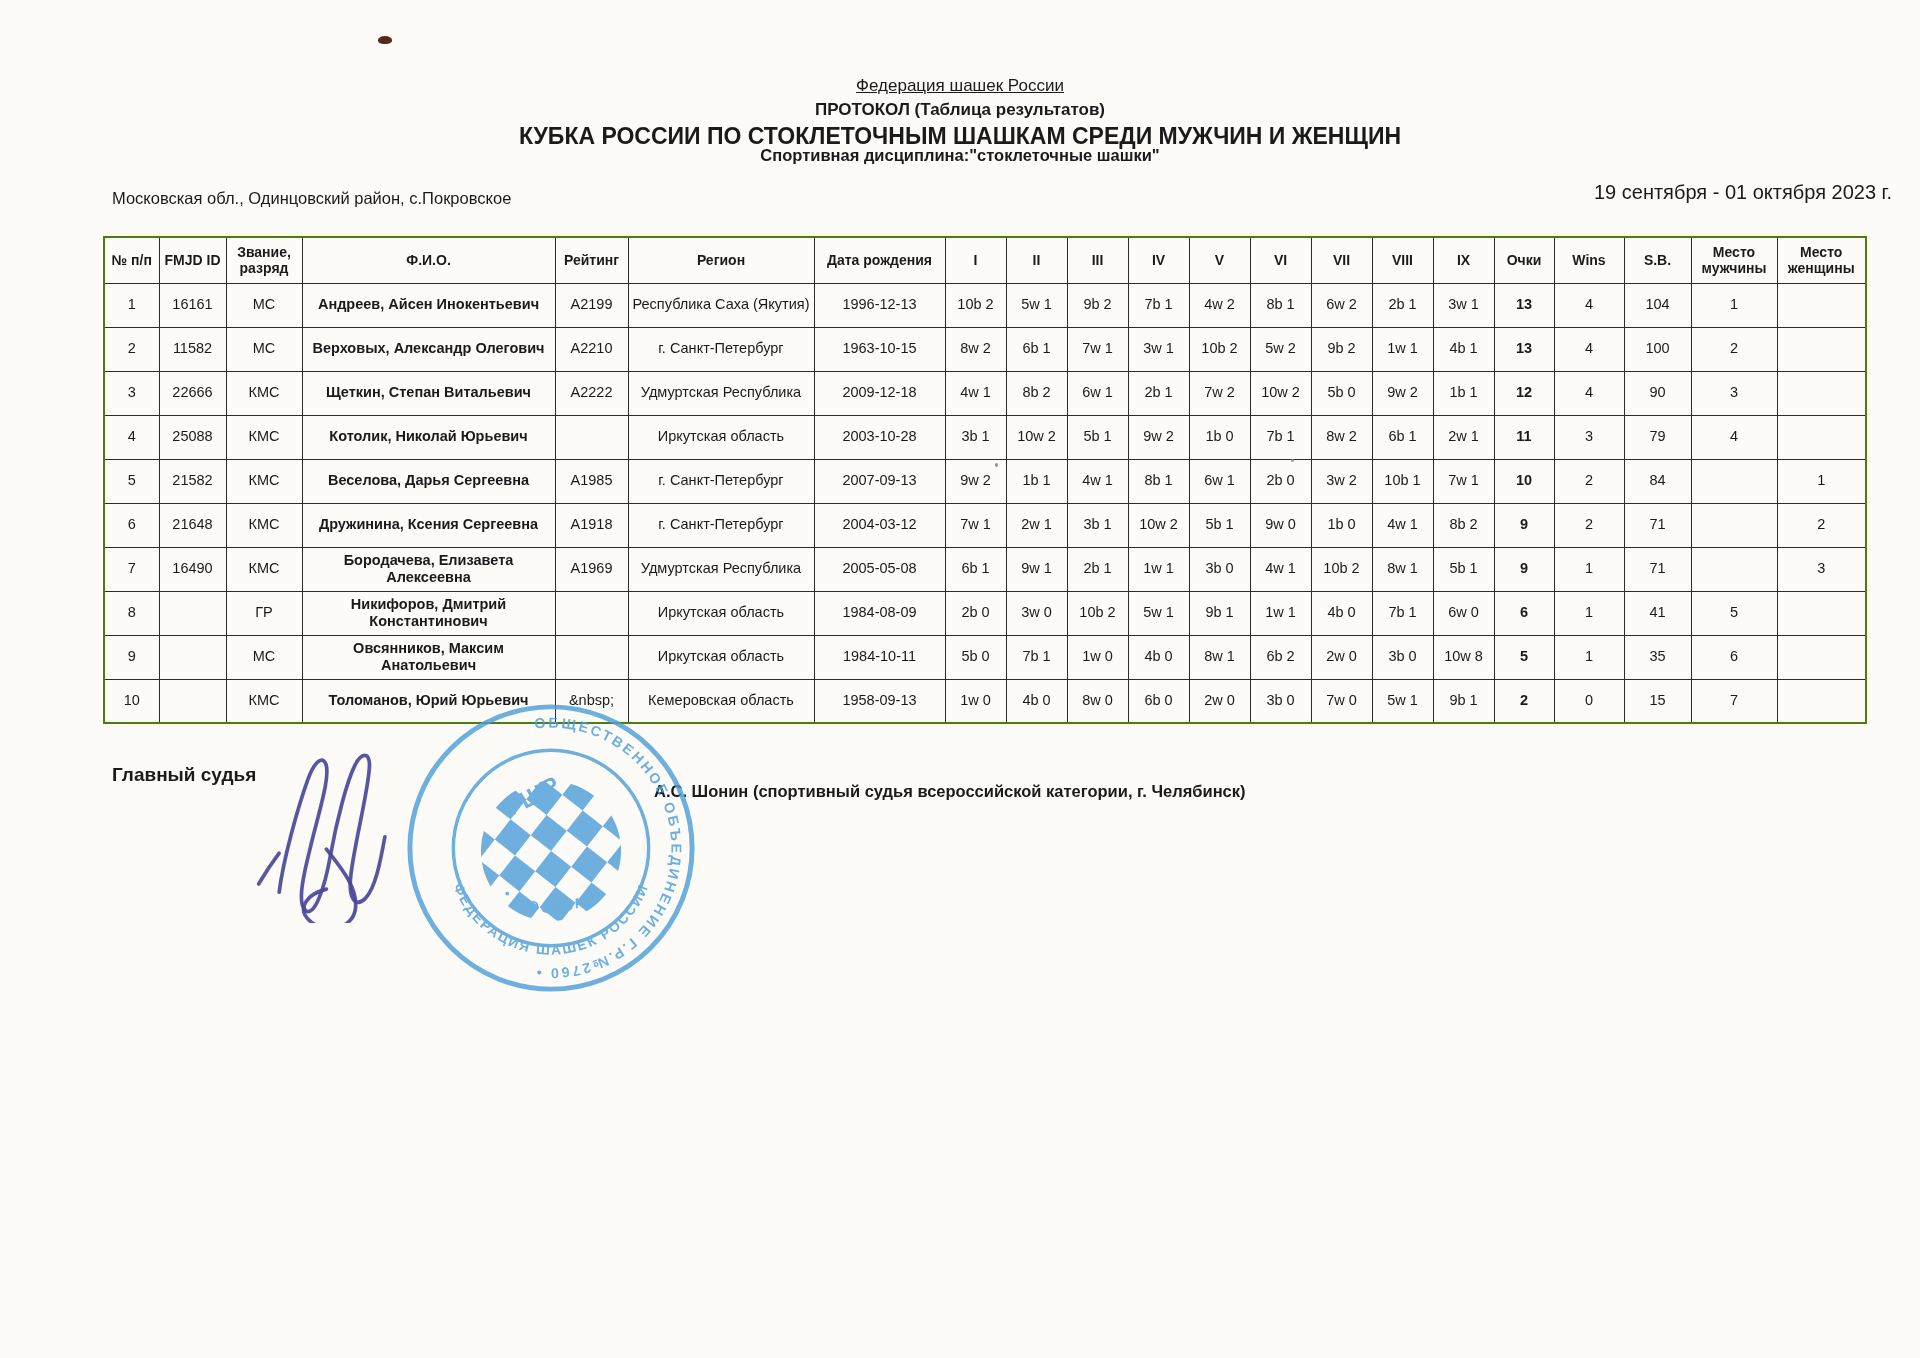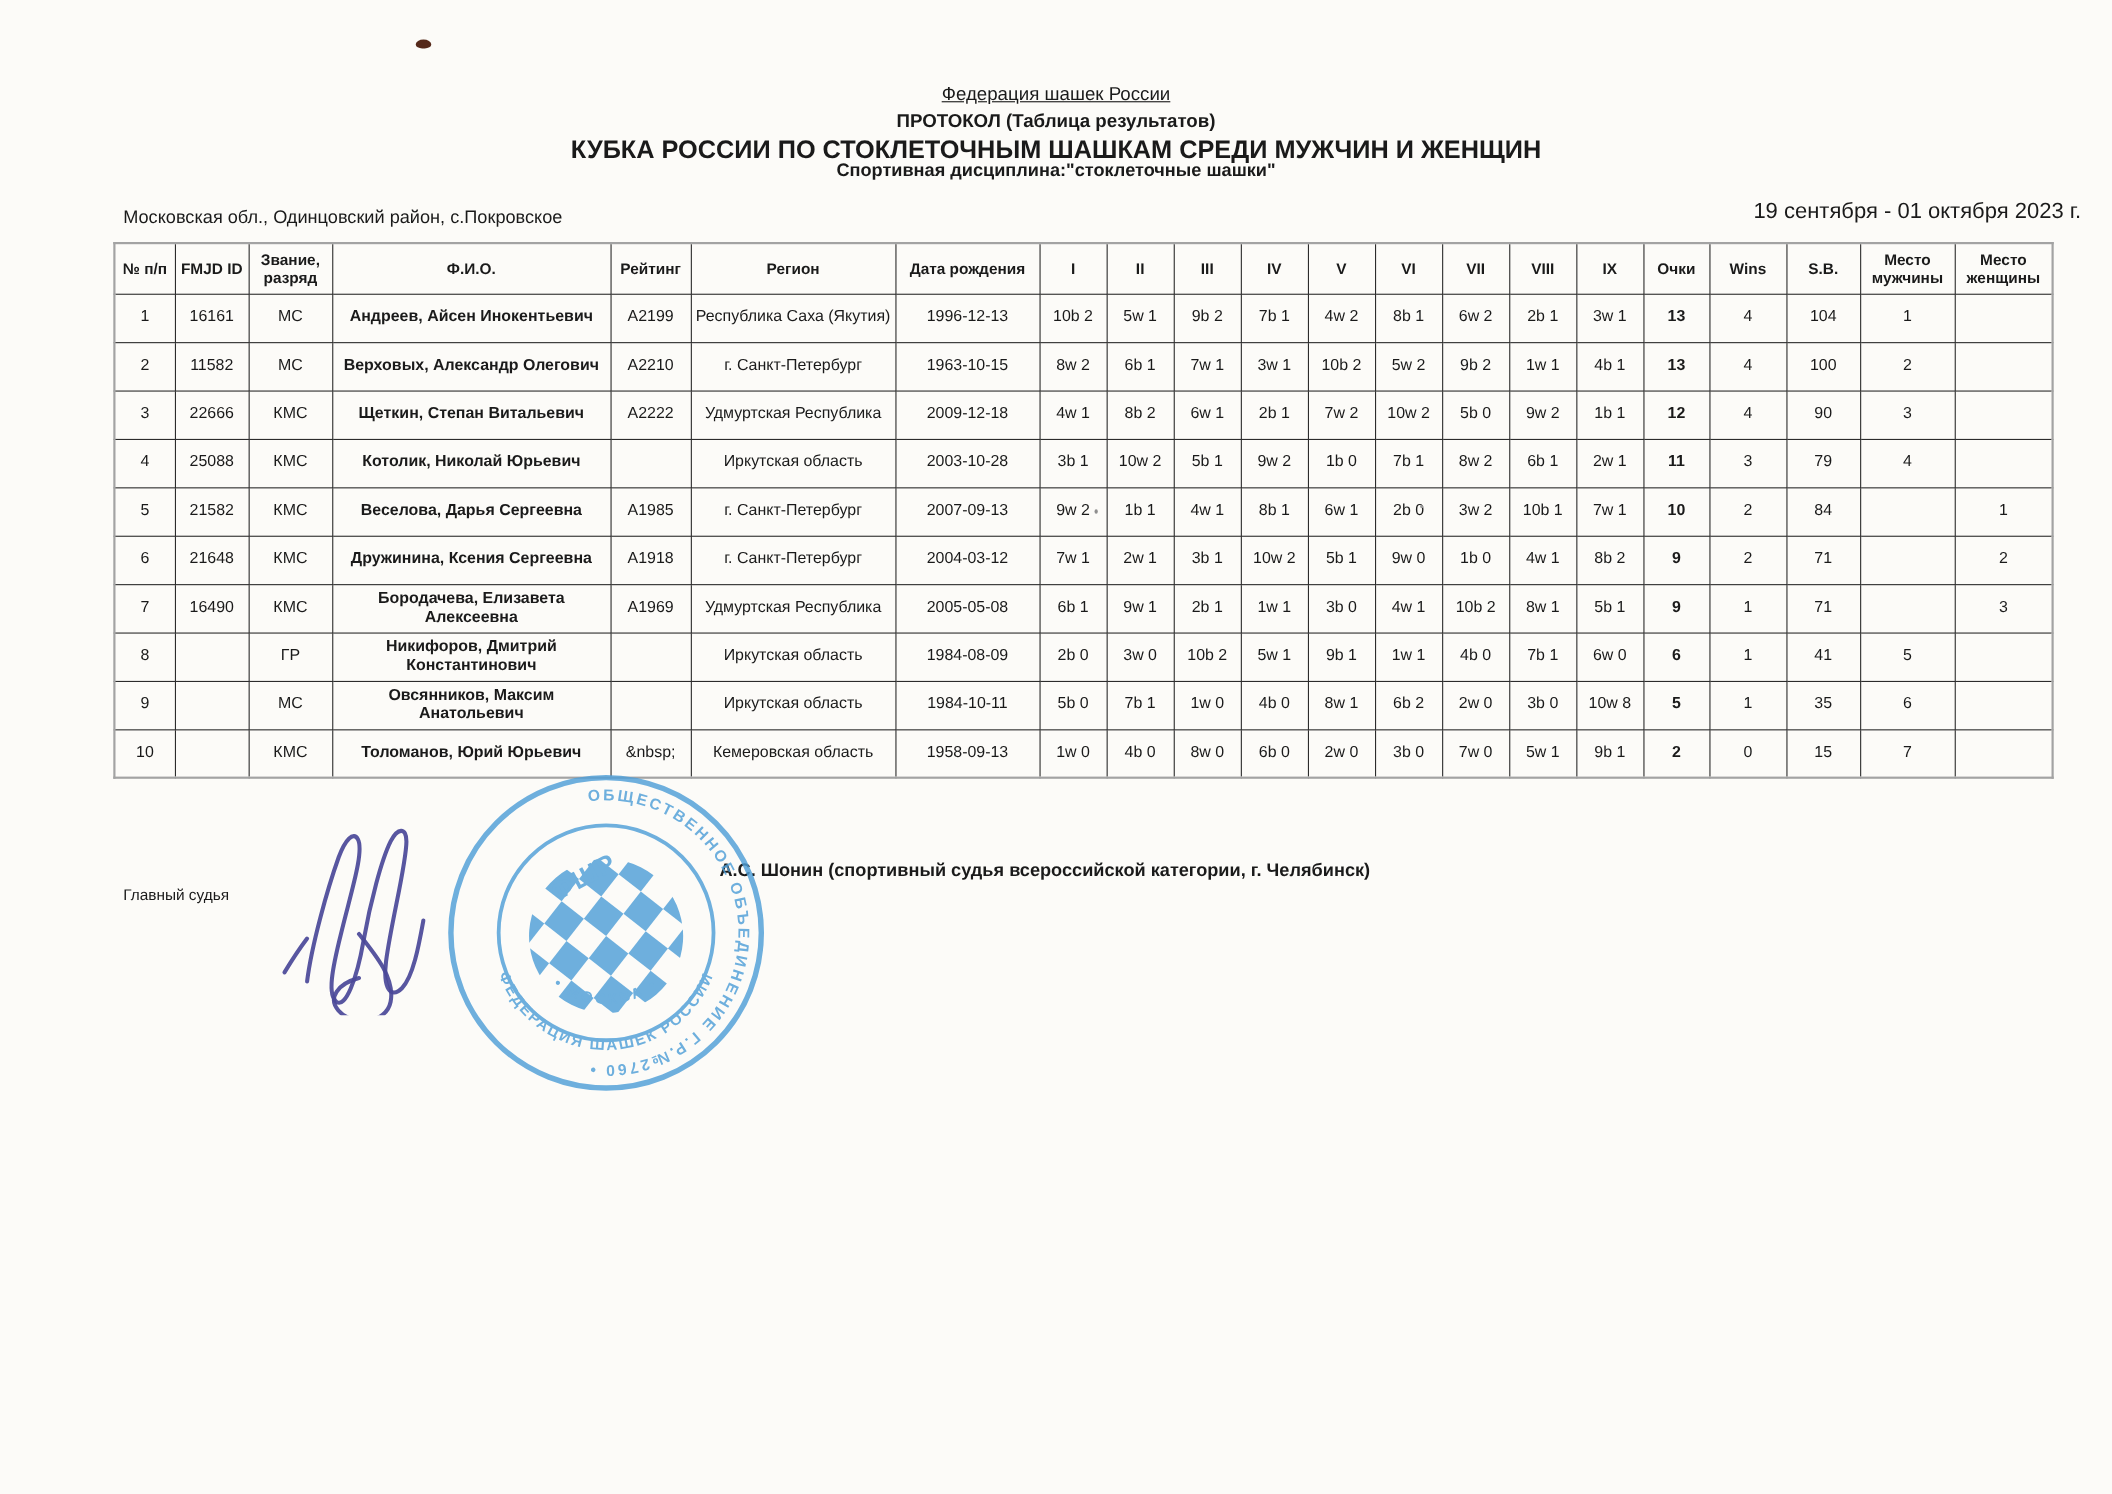--- a/index.html
+++ b/index.html
@@ -18,38 +18,38 @@
   .center-line{position:absolute;left:0;width:1920px;text-align:center;white-space:pre}
   .org-line{top:76px;font-size:17px}
   .org-line span{text-decoration:underline}
   .title-line{top:100px;font-size:17px;font-weight:bold}
   .event-line{top:123px;font-size:23px;font-weight:bold}
   .discipline-line{top:146px;font-size:16.5px;font-weight:bold}
   .location-line{position:absolute;left:112px;top:189px;font-size:16.5px}
   .dates-line{position:absolute;right:28px;top:181px;font-size:20px}
 
   table.results{
-    position:absolute;left:103px;top:220px;width:1762px;
+    position:absolute;left:103px;top:236px;width:1762px;
     border-collapse:collapse;table-layout:fixed;
-    border:2px solid #a3a3a3;
+    border:2px solid #4d7c0f;
   }
   table.results th,table.results td{
     border:1.5px solid var(--line);
     text-align:center;vertical-align:middle;
     font-size:14.5px;line-height:1.18;
     padding:2px 3px;overflow:hidden;
   }
   table.results th{height:46px;font-weight:bold;font-size:14px}
   table.results td{height:44px}
   td.col-name{text-align:left;font-weight:bold;font-size:15px;padding:2px 70px 2px 7px}
   td.col-region{padding:2px 22px;font-size:15px}
   td.col-pts{font-weight:bold}
   td.col-rating,td.col-birth,td.col-fmjd{font-size:15px}
 
-  .judge-label{position:absolute;left:112px;top:805px;font-size:14px;font-weight:normal}
+  .judge-label{position:absolute;left:112px;top:764px;font-size:19px;font-weight:bold}
   .judge-name{position:absolute;left:654px;top:782px;font-size:16.5px;font-weight:bold}
 
   .stamp-svg{position:absolute;left:403px;top:700px;width:296px;height:296px;opacity:.82}
   .stamp-svg circle{fill:none;stroke:var(--stamp)}
   .stamp-svg .ring-outer{stroke-width:5}
   .stamp-svg .ring-inner{stroke-width:3.5}
   .stamp-svg .checker{fill:var(--stamp)}
   .stamp-svg text{fill:var(--stamp);font-family:"Liberation Sans",sans-serif;font-weight:bold}
   .stamp-svg .t-outer{font-size:14.5px;letter-spacing:2.4px}
   .stamp-svg .t-inner{font-size:14px;letter-spacing:2px}

